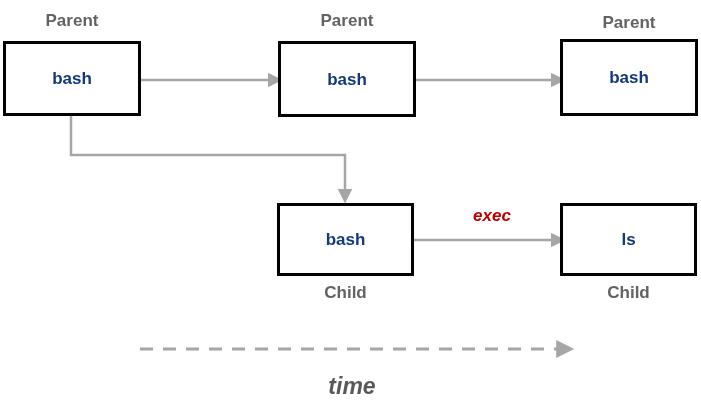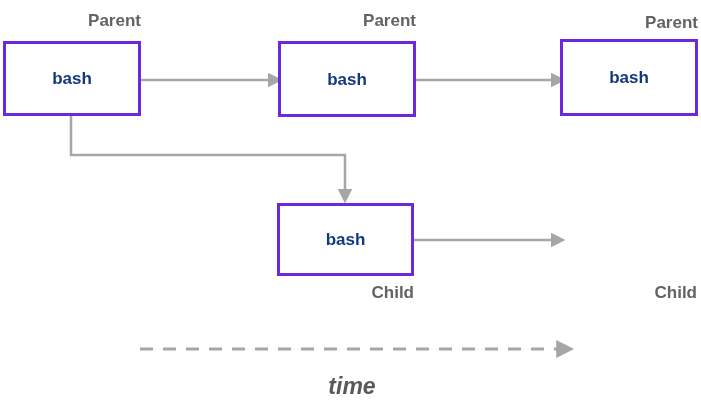--- a/index.html
+++ b/index.html
@@ -22,41 +22,41 @@
     position: absolute;
     left: 0;
     top: 0;
     width: 701px;
     height: 412px;
     pointer-events: none;
   }
   .proc-box {
     position: absolute;
     box-sizing: border-box;
-    border: 3px solid #6d28d9;
+    border: 3px solid #000000;
     background: #ffffff;
     display: flex;
     align-items: center;
     justify-content: center;
   }
   .proc-label {
     font-family: "Liberation Sans", sans-serif;
     font-size: 17px;
     font-weight: bold;
     color: #14387f;
     letter-spacing: 0px;
     line-height: 1;
   }
   .role-label {
     position: absolute;
     font-family: "Liberation Sans", sans-serif;
     font-size: 17px;
     font-weight: bold;
     color: #636363;
-    text-align: right;
+    text-align: center;
     white-space: nowrap;
     line-height: 1;
   }
   .syscall-label {
     position: absolute;
     font-family: "Liberation Sans", sans-serif;
     font-size: 17px;
     font-weight: bold;
     font-style: italic;
     color: #c00000;
@@ -118,21 +118,25 @@
 
   <div class="proc-box" style="left:560px; top:39px; width:138px; height:77px;">
     <span class="proc-label">bash</span>
   </div>
 
 
   <div class="proc-box" style="left:277px; top:203px; width:137px; height:73px;">
     <span class="proc-label">bash</span>
   </div>
 
+  <div class="proc-box" style="left:560px; top:203px; width:137px; height:73px;">
+    <span class="proc-label">ls</span>
+  </div>
 
+  <div class="syscall-label" style="left:444px; top:207px; width:96px;">exec</div>
 
   <div class="role-label" style="left:277px; top:284px; width:137px;">Child</div>
 
   <div class="role-label" style="left:560px; top:284px; width:137px;">Child</div>
 
   <div class="axis-label" style="left:306px; top:375px; width:92px;">time</div>
 
 </div>
 
 </body></html>

